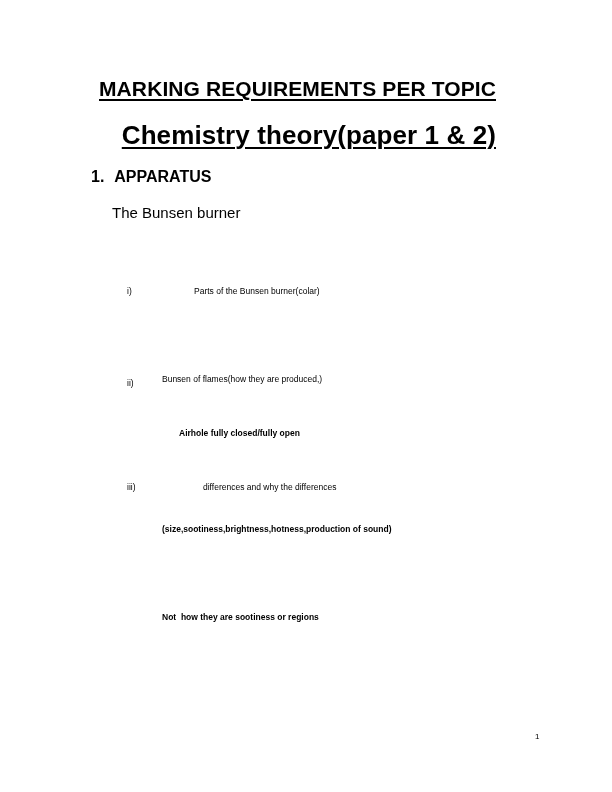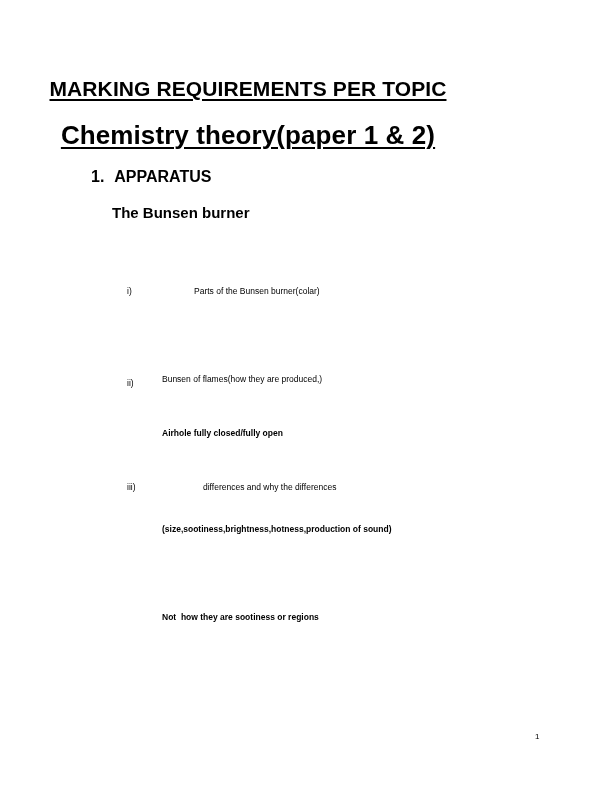--- a/index.html
+++ b/index.html
@@ -10,34 +10,34 @@
     body {
       width: 612px;
       height: 792px;
       position: relative;
       overflow: hidden;
       font-family: "Liberation Sans", "DejaVu Sans", sans-serif;
       color: #000;
     }
     .abs { position: absolute; white-space: nowrap; }
     .title {
-      left: 0; width: 496px; text-align: center;
+      left: 0; width: 496px; text-align: right;
       font-weight: bold; font-size: 21px; text-decoration: underline;
       text-decoration-thickness: 2px; text-underline-offset: 3px;
       letter-spacing: 0.1px;
     }
     .t1 { top: 77px; }
     .t2 { top: 120px; font-size: 26px; }
     .section-heading {
       left: 91px; top: 168px; font-weight: bold; font-size: 16px;
     }
     .section-heading .num { margin-right: 6px; }
     .section-heading .label { text-underline-offset: 2px; }
     .subheading {
-      left: 112px; top: 204px; font-size: 15px; font-weight: bold;
+      left: 112px; top: 204px; font-size: 15px;
     }
     .item-marker {
       left: 127px; font-size: 8.5px;
     }
     .item-text {
       left: 162px; font-size: 8.5px;
     }
     .bold { font-weight: bold; }
     .page-number {
       left: 535px; top: 732px; font-size: 8px;
@@ -55,21 +55,21 @@
     <span class="label">APPARATUS</span>
   </div>
 
   <div class="abs subheading">The Bunsen burner</div>
 
   <div class="abs item-marker" style="top:286px;">i)</div>
   <div class="abs item-text" style="top:286px;margin-left:32px;">Parts of the Bunsen burner(colar)</div>
 
   <div class="abs item-marker" style="top:378px;">ii)</div>
   <div class="abs item-text" style="top:374px;">Bunsen of flames(how they are produced,)</div>
-  <div class="abs item-text bold" style="top:428px;">Airhole fully closed/fully open</div>
+  <div class="abs item-text bold" style="top:428px;margin-left:17px;">Airhole fully closed/fully open</div>
 
   <div class="abs item-marker" style="top:482px;">iii)</div>
   <div class="abs item-text" style="top:482px;padding-left:41px;">differences and why the differences</div>
   <div class="abs item-text bold" style="top:524px;">(size,sootiness,brightness,hotness,production of sound)</div>
   <div class="abs item-text bold" style="top:612px; white-space: pre;">Not  how they are sootiness or regions</div>
 
   <div class="abs page-number">1</div>
 </div>
 
 </body></html>

